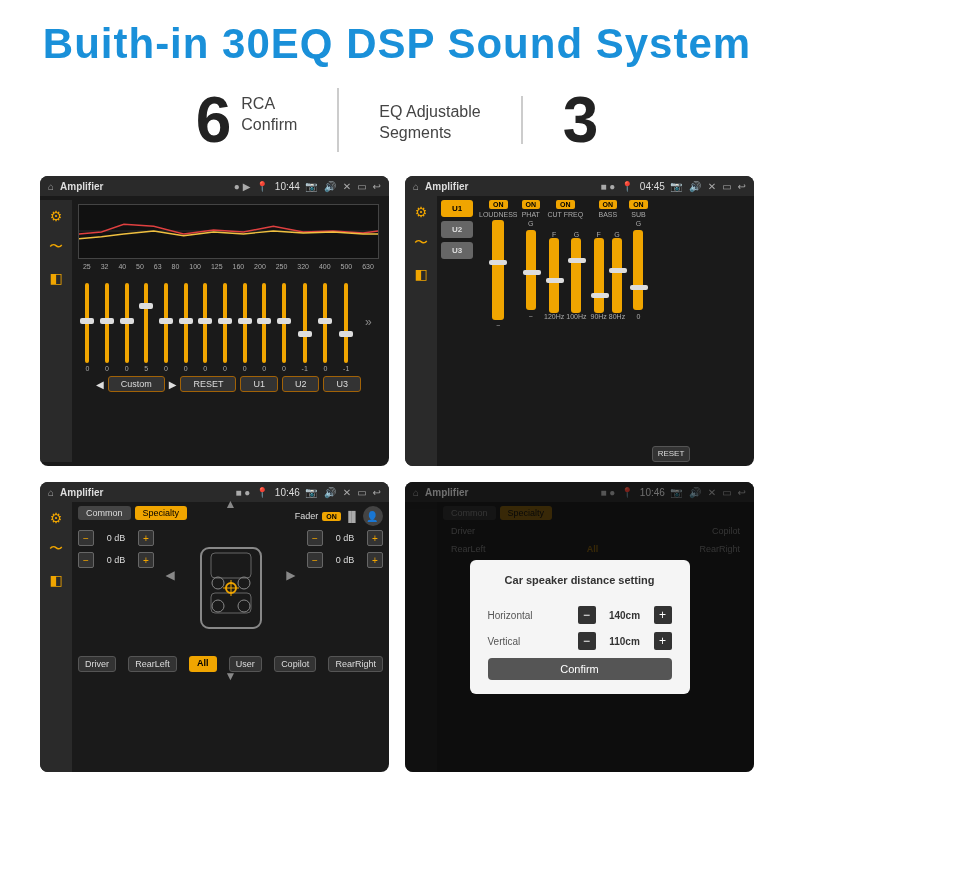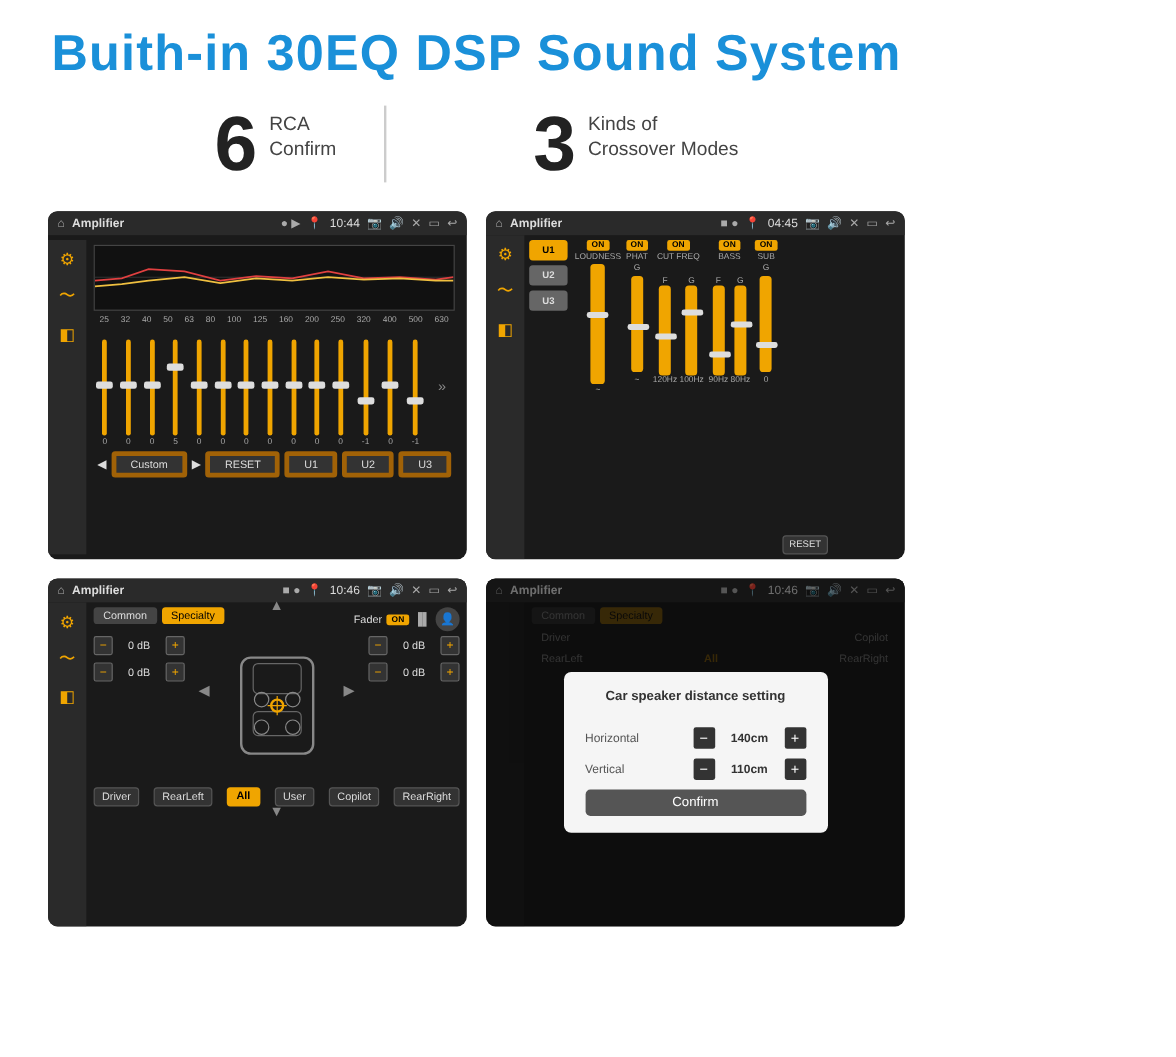--- a/index.html
+++ b/index.html
@@ -175,21 +175,21 @@
     .eq-bottom {
       display: flex;
       gap: 4px;
       margin-top: 4px;
       align-items: center;
       justify-content: center;
     }
     .eq-btn {
       background: #333;
       color: #ddd;
-      border: 4px solid #a16207;
+      border: 1px solid #a16207;
       border-radius: 3px;
       font-size: 9px;
       padding: 2px 12px;
     }
     .eq-btn-icon {
       color: #ddd;
       font-size: 10px;
     }
 
     
@@ -487,27 +487,27 @@
 
   <div class="stats-row">
     <div class="stat-item">
       <div class="stat-number">6</div>
       <div class="stat-label">
         <span>RCA</span><br>
         <span>Confirm</span>
       </div>
     </div>
     <div class="stat-item">
+      <div class="stat-label">
+        <span>EQ Adjustable</span><br>
+        <span>Segments</span>
+      </div>
     </div>
     <div class="stat-item">
       <div class="stat-number">3</div>
-      <div class="stat-label">
-        <span>Kinds of</span><br>
-        <span>Crossover Modes</span>
-      </div>
     </div>
   </div>
 
   <div class="screenshots-grid">
 
     <div class="screenshot">
 
       <div class="status-bar">
         <span class="status-icon">⌂</span>
         <span class="status-title">Amplifier</span>

